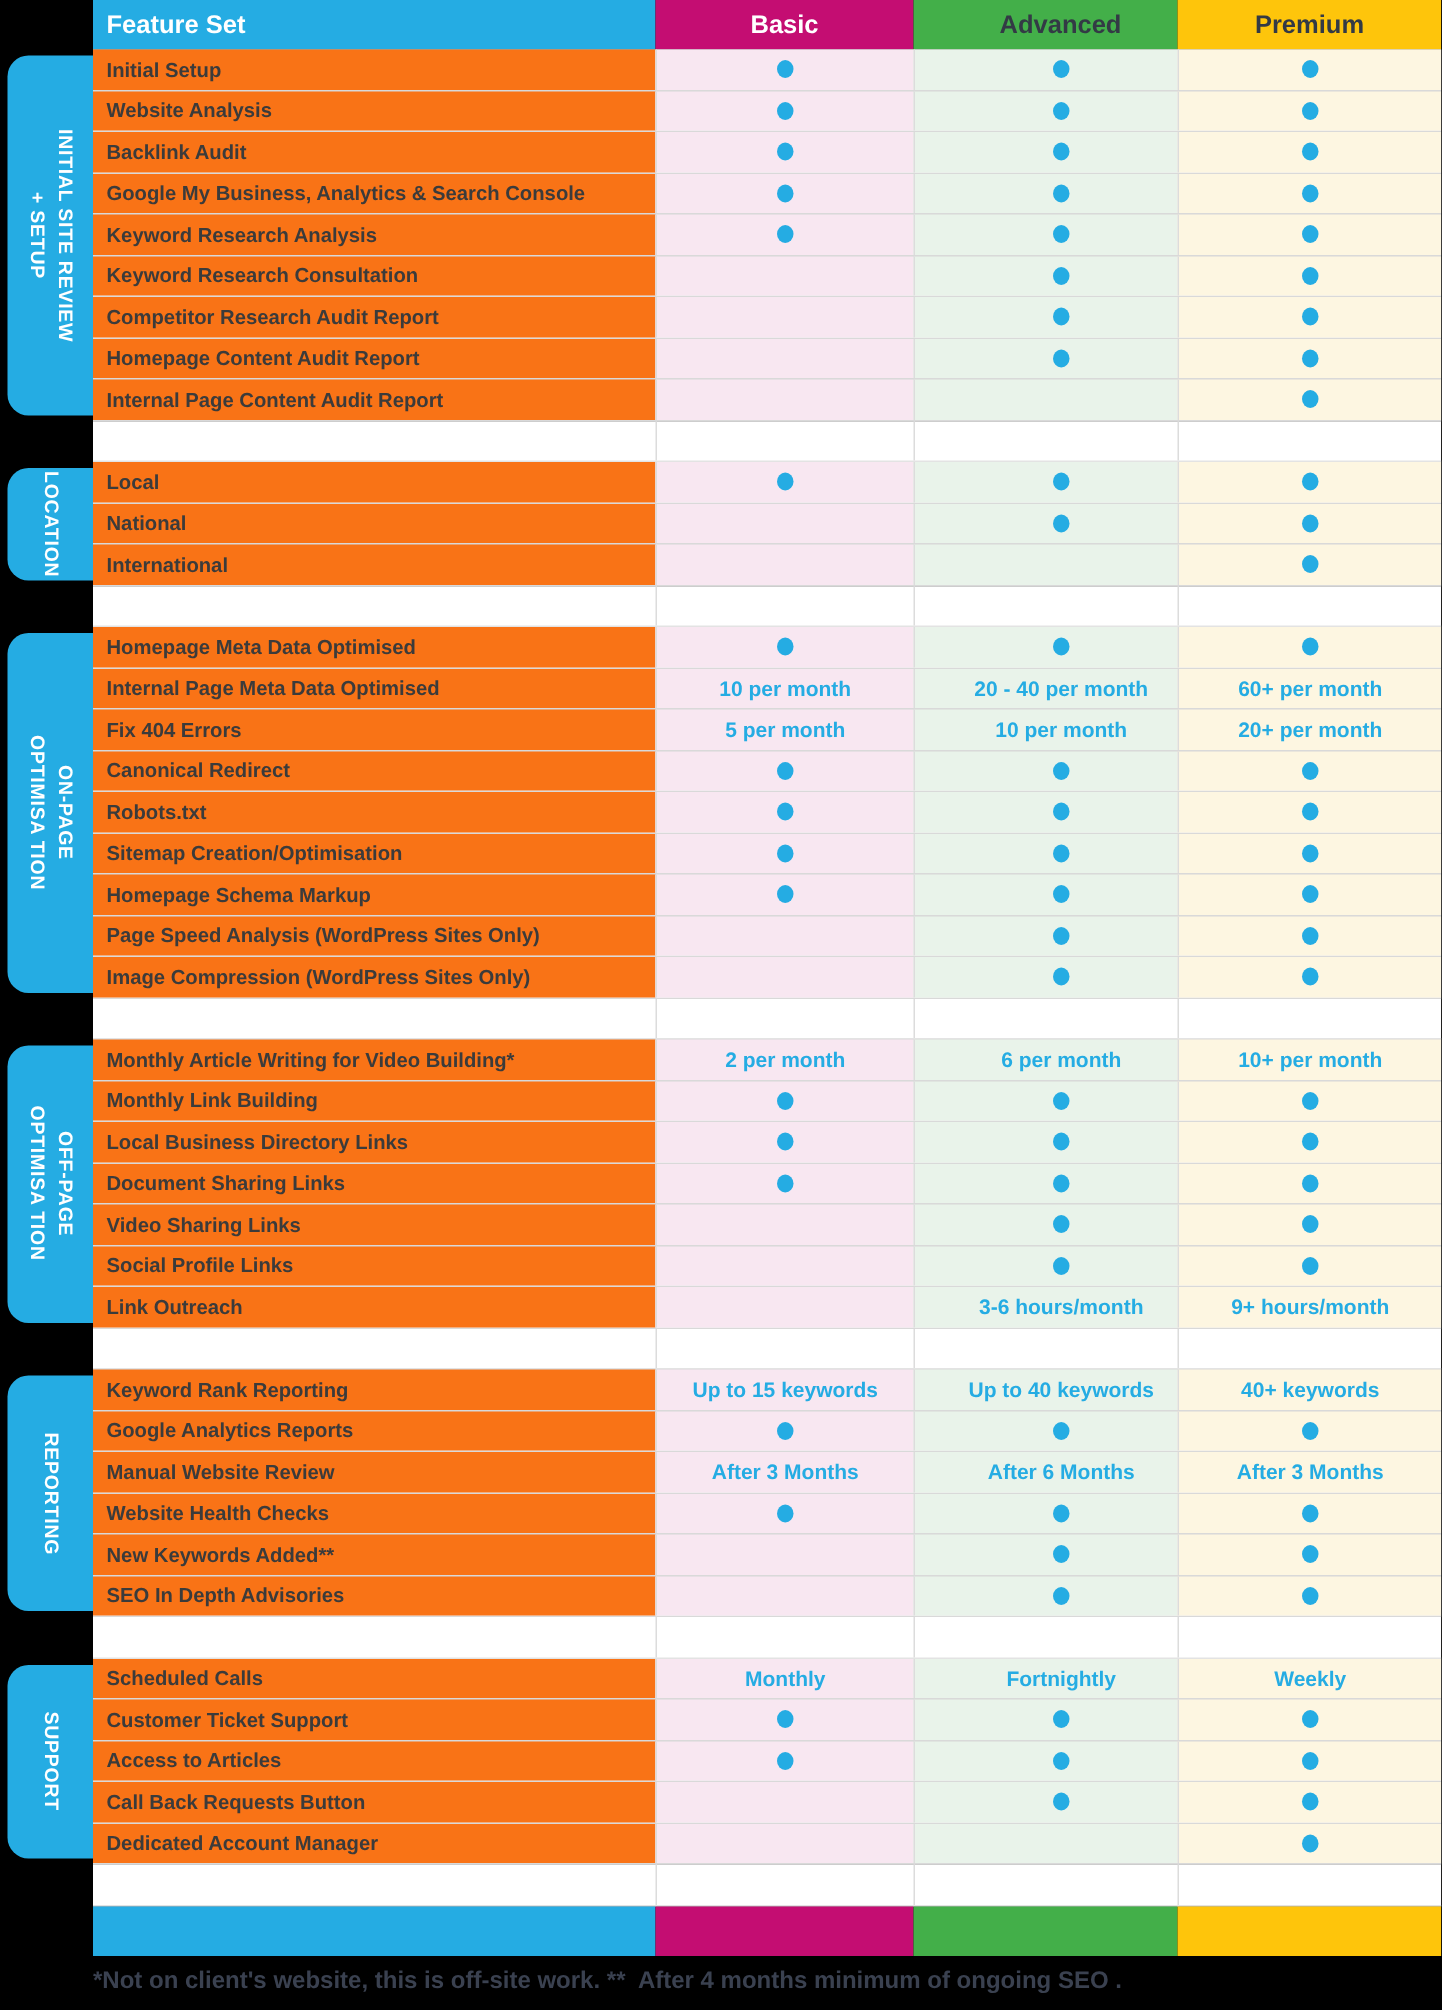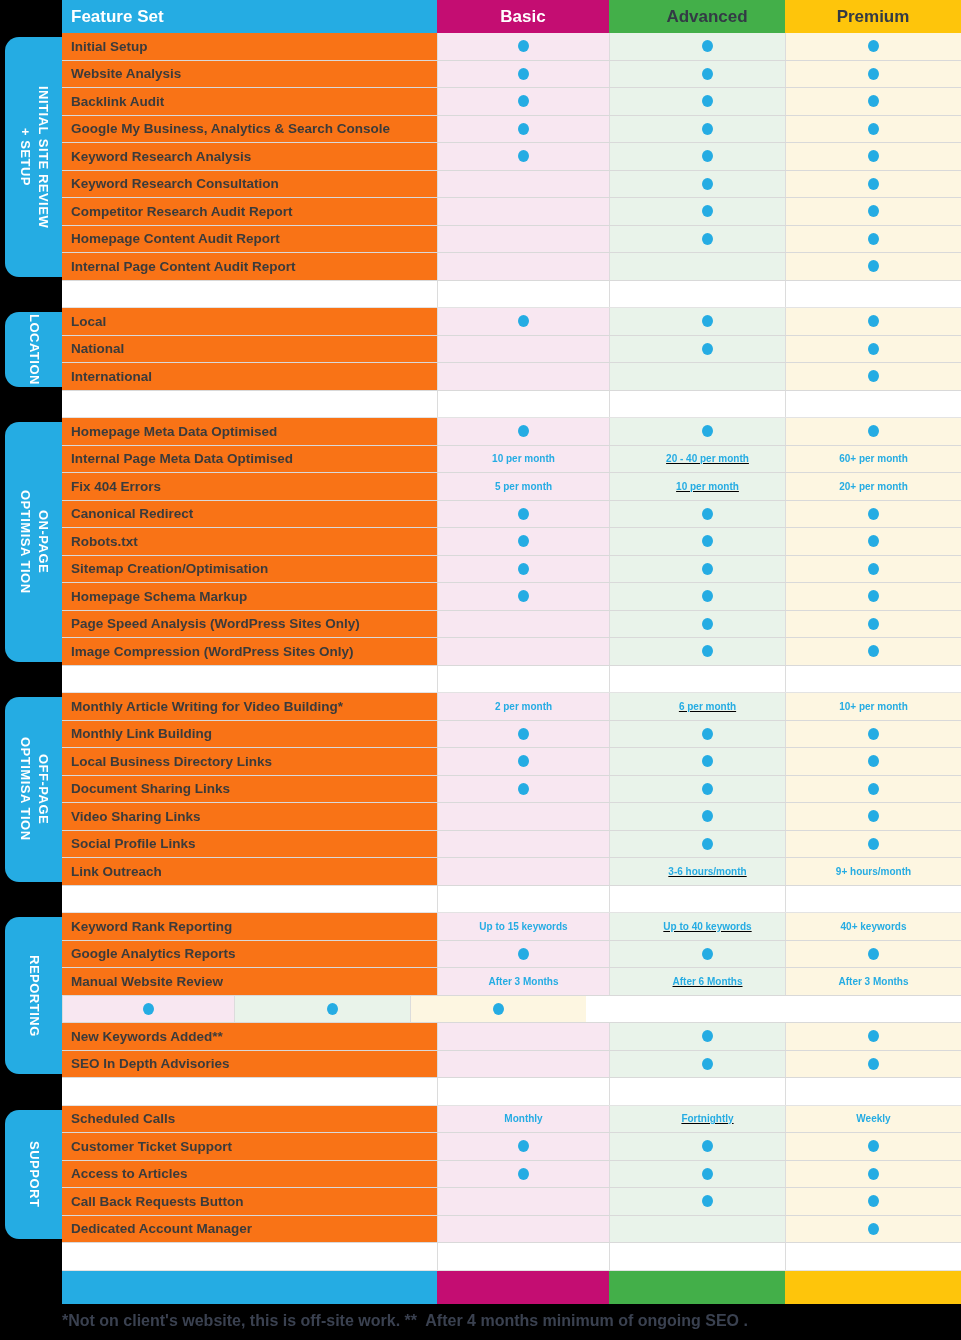--- a/index.html
+++ b/index.html
@@ -36,25 +36,25 @@
     text-align:center; white-space:pre-line; line-height:1.45;
   }
 
   .row { display:flex; height:27.5px; border-bottom:1px solid #D9D9D9; background:#fff; }
   .row .col-feature {
     display:flex; align-items:center; padding-left:9px;
     font-weight:bold; font-size:13.5px; color:#3B3B3B; background:#f97316;
   }
   .row .pcell { display:flex; align-items:center; justify-content:center; border-left:1px solid #DCDCDC; }
   .row .col-basic   { background:var(--tint-basic); }
-  .row .col-advanced{ background:var(--tint-advanced);text-decoration:underline; }
+  .row .col-advanced{ background:var(--tint-advanced); }
   .row .col-premium { background:var(--tint-premium); }
 
   .dot { width:11px; height:12px; border-radius:50%; background:var(--cyan); }
-  .val { color:var(--cyan); font-weight:bold; font-size:10px; }
+  .val { color:var(--cyan); font-weight:bold; font-size:14px; }
 
   .spacer-row { display:flex; height:27.5px; background:#fff; border-bottom:1px solid #E3E3E3; }
   .spacer-row .pcell { border-left:1px solid #DCDCDC; }
 
   .footnote {
     position:absolute; left:0; top:1312px;
     color:#3A4150; font-weight:bold; font-size:16px; white-space:pre;
   }
 </style>
 </head>
@@ -452,20 +452,21 @@
               <span class="val">After 3 Months</span>
             </div>
             <div class="pcell col-advanced">
               <span class="val">After 6 Months</span>
             </div>
             <div class="pcell col-premium">
               <span class="val">After 3 Months</span>
             </div>
           </div>
           <div class="row">
+            <div class="col-feature">Website Health Checks</div>
             <div class="pcell col-basic">
               <span class="dot"></span>
             </div>
             <div class="pcell col-advanced">
               <span class="dot"></span>
             </div>
             <div class="pcell col-premium">
               <span class="dot"></span>
             </div>
           </div>

